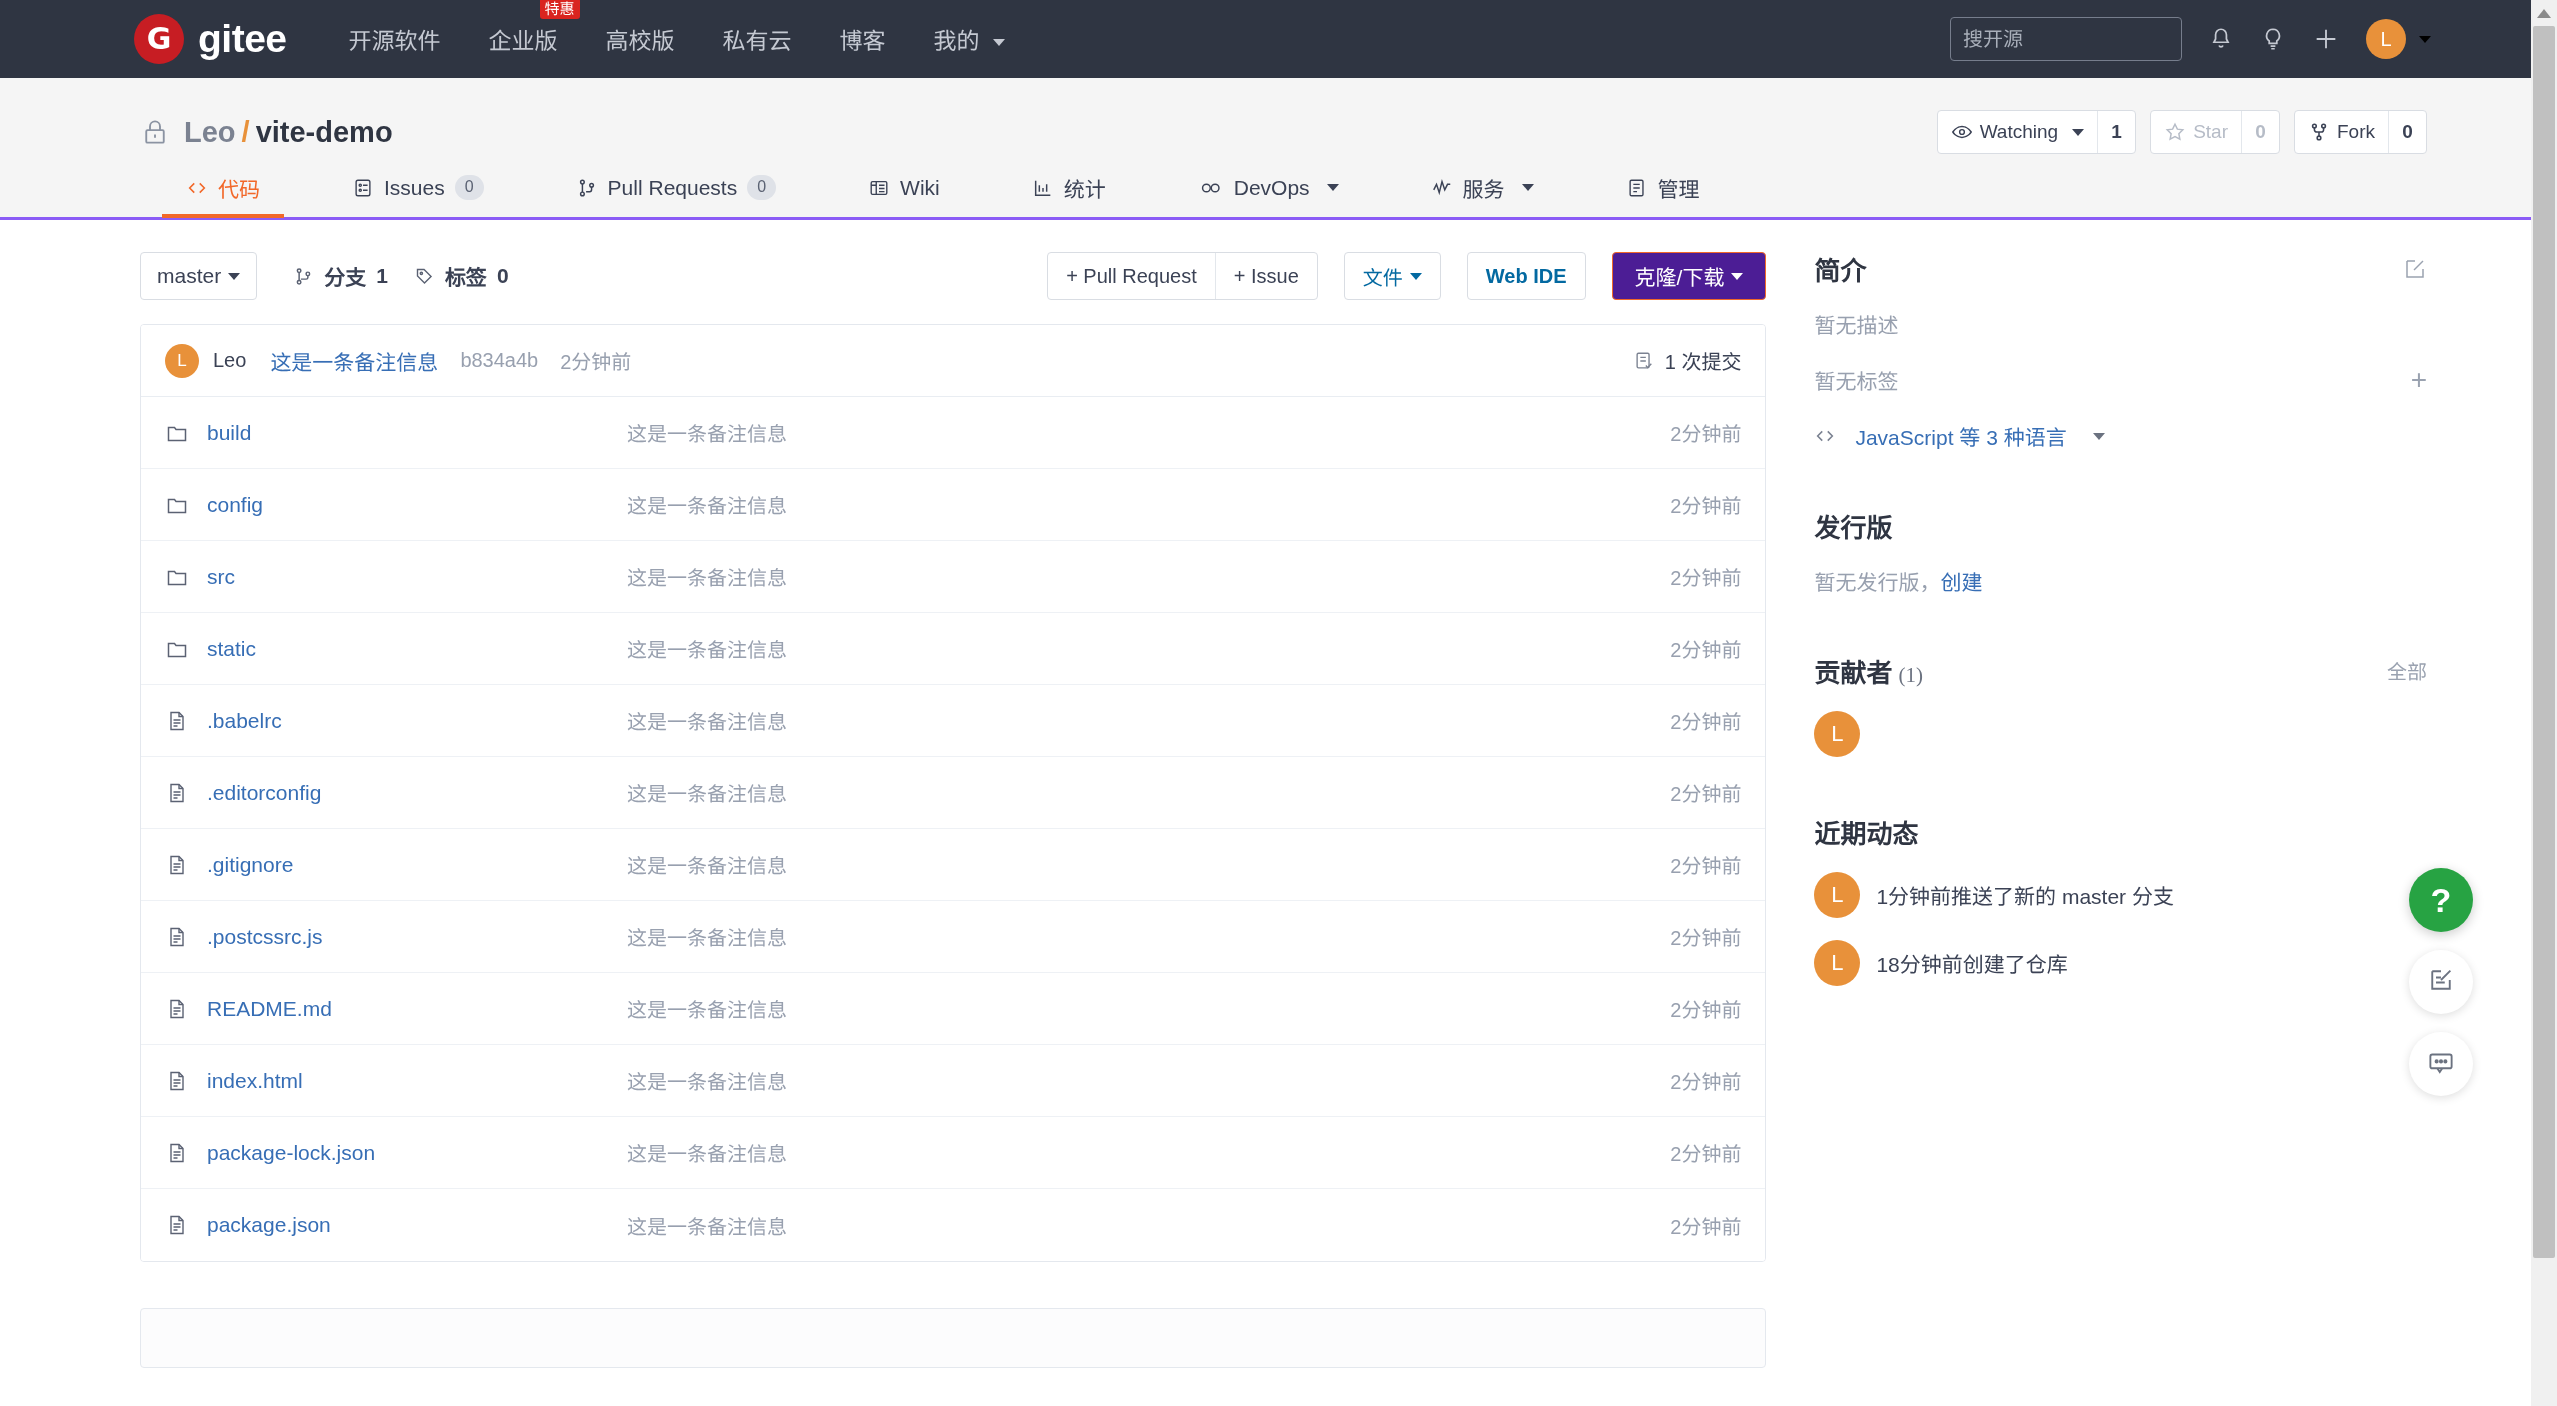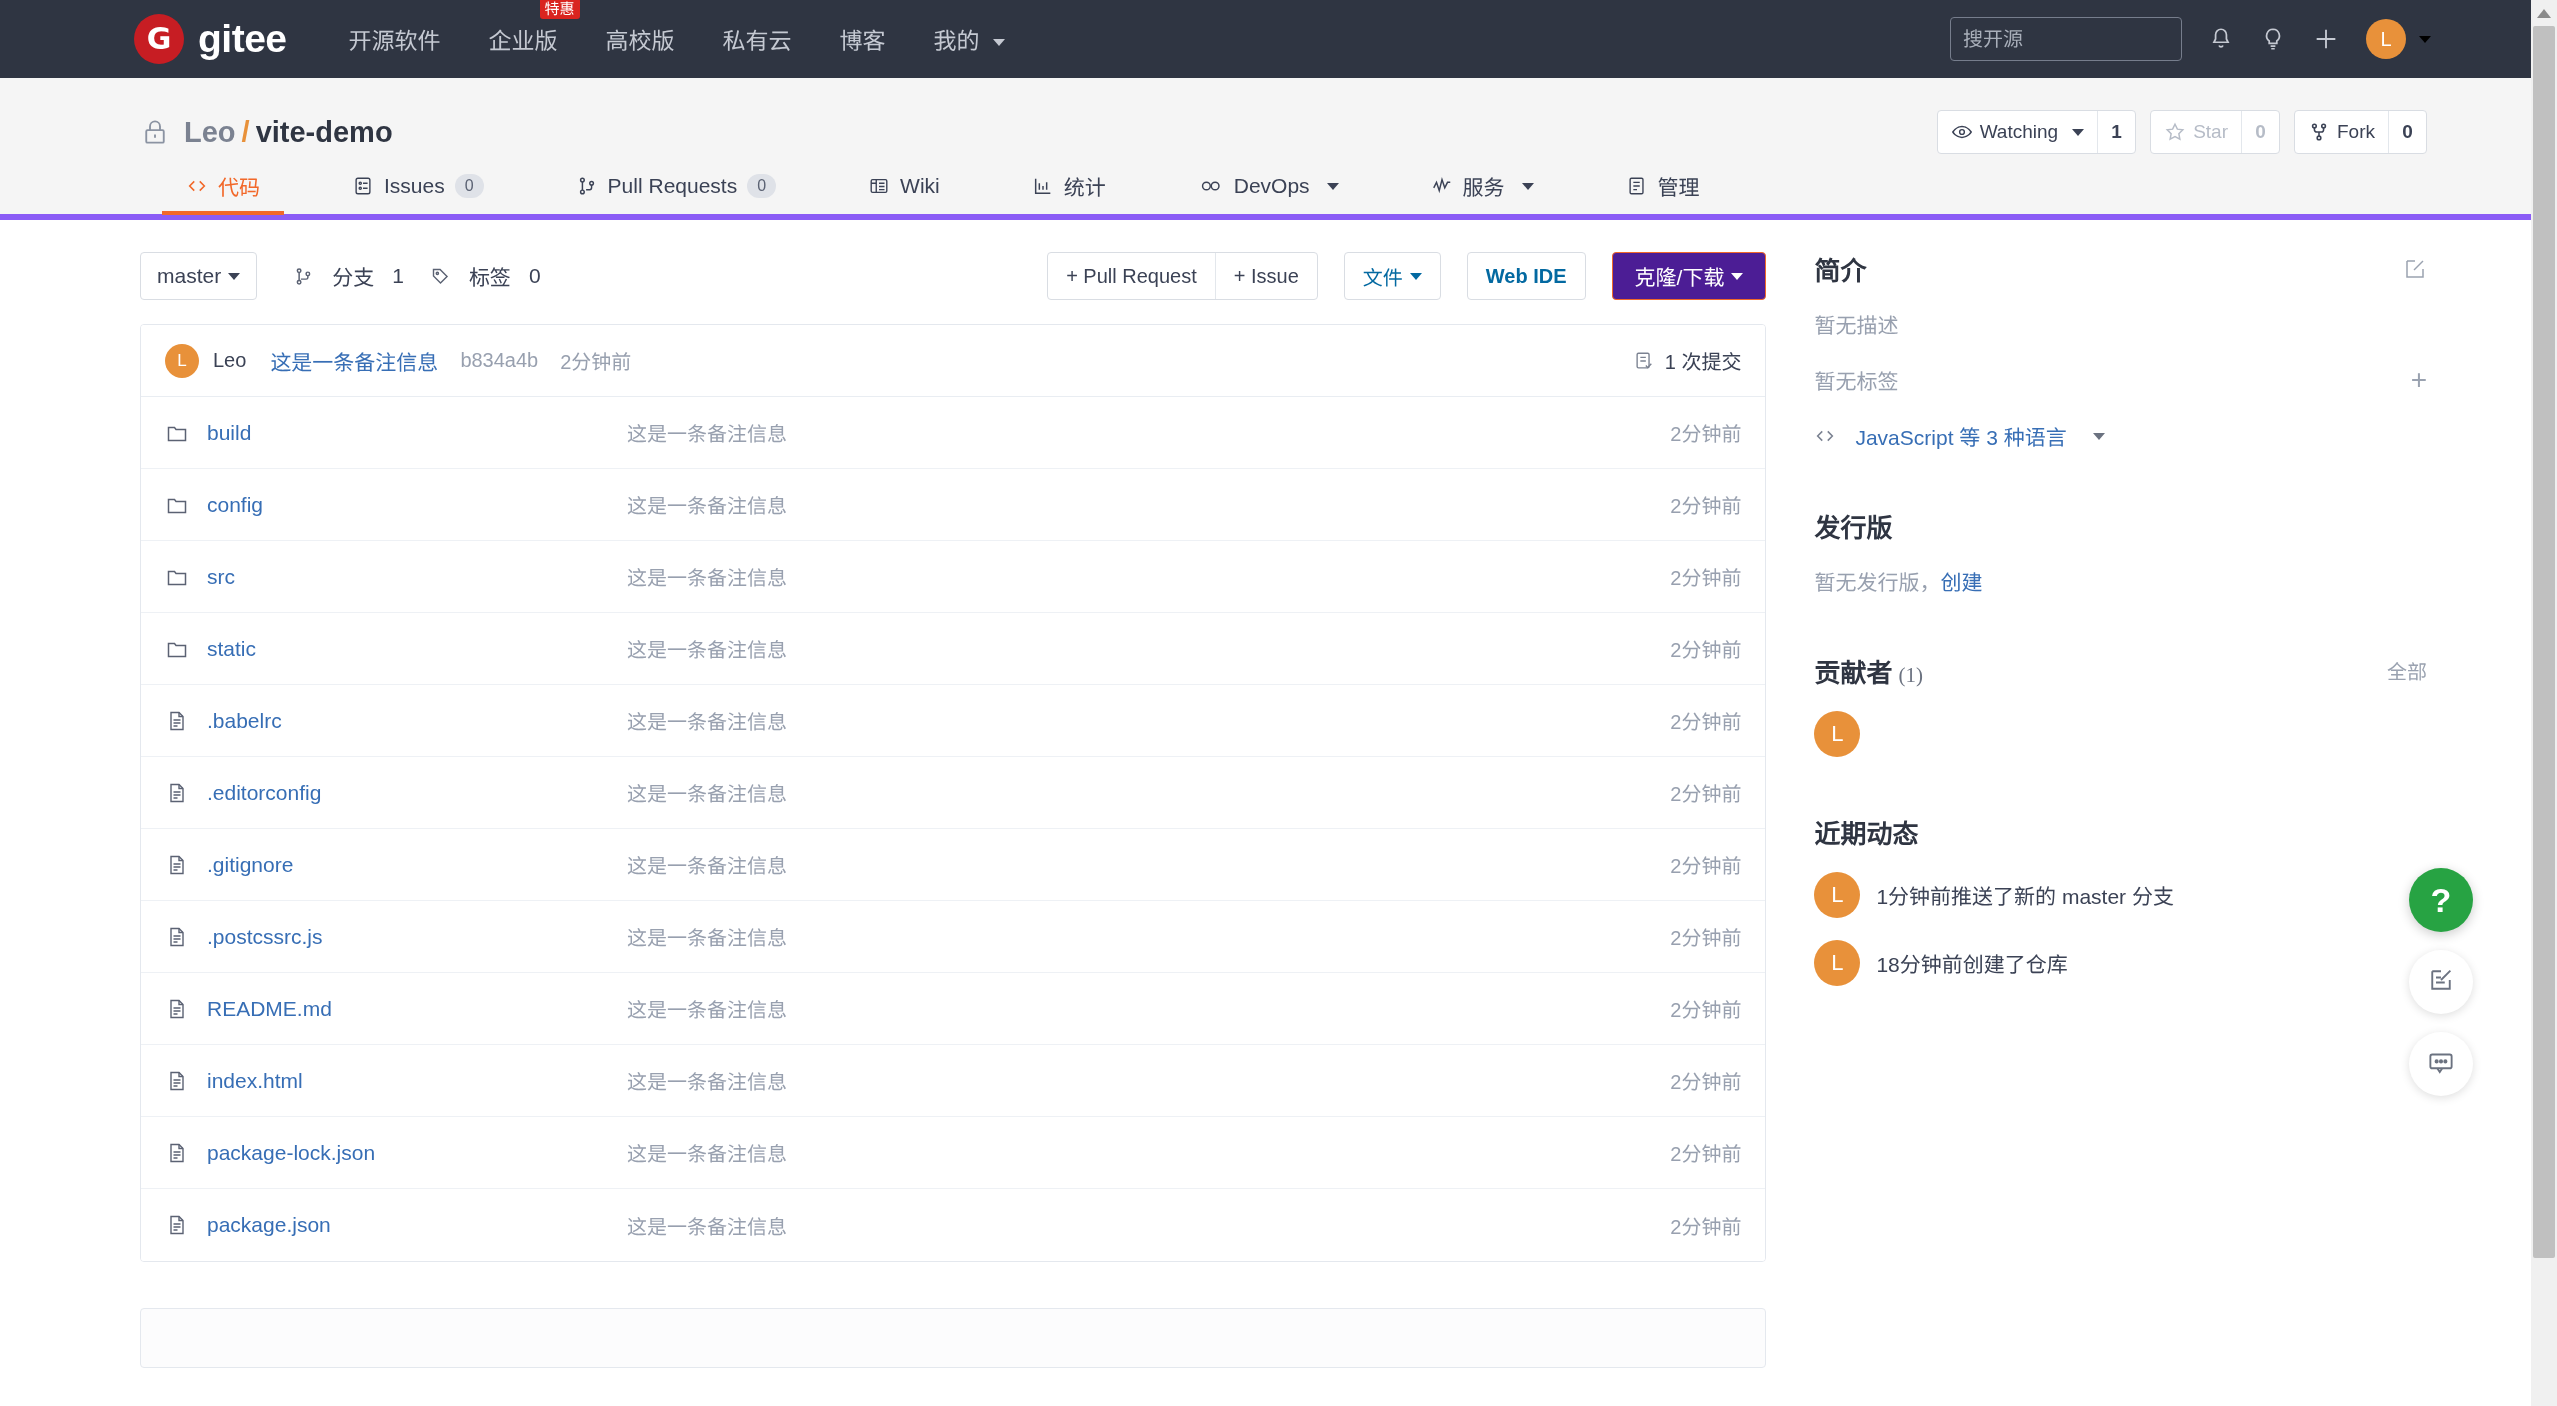--- a/index.html
+++ b/index.html
@@ -73,21 +73,21 @@
   .btn-group > span {
     display:flex; align-items:center; padding: 0 13px; font-size:19px; color:#3b4255; cursor:pointer;
     gap:7px;
   }
   .btn-group > span + span { border-left:1px solid #e3e7ec; font-weight:700; justify-content:center; min-width:38px; }
   .btn-group.muted > span { color:#b6bcc7; }
   .btn-group.muted > span + span { color:#b6bcc7; }
 
   
   .tabs {
-    display:flex; padding: 0 0 0 140px; border-bottom: 6px solid #8b5cf6;
+    display:flex; padding: 0 0 0 140px; border-bottom: 3px solid #8b5cf6;
     background:#f5f5f5; height: 62px; align-items: stretch;
   }
   .tab {
     display:flex; align-items:center; gap: 10px; padding: 0 46px; font-size: 21px;
     color:#3b4255; cursor:pointer; position:relative; white-space:nowrap;
   }
   .tab.active { color:#f26829; }
   .tab.active::after {
     content:""; position:absolute; left:22px; right:22px; bottom:-1px; height:4px; background:#f26829;
   }
@@ -100,21 +100,21 @@
   .main-col { width: 1678px; padding-top: 30px; }
   .side-col { width: 680px; padding: 30px 0 0 48px; }
 
   
   .toolbar { display:flex; align-items:center; height: 52px; margin-bottom: 22px; }
   .branch-select {
     border:1px solid #d9dde3; border-radius:4px; background:#fff; height:48px;
     display:flex; align-items:center; padding: 0 16px; font-size:21px; color:#3b4255; cursor:pointer;
   }
   .branch-meta { display:flex; align-items:center; gap:26px; margin-left: 36px; font-size:21px; color:#3b4255; }
-  .branch-meta .bm { display:flex; align-items:center; gap:18px; cursor:pointer; }
+  .branch-meta .bm { display:flex; align-items:center; gap:10px; cursor:pointer;font-weight:bold; }
   .toolbar-right { margin-left:auto; display:flex; align-items:center; gap:26px; }
   .btn {
     border:1px solid #d9dde3; background:#fff; border-radius:4px; height:48px;
     display:flex; align-items:center; padding: 0 18px; font-size:20px; color:#0369a1; cursor:pointer;
     white-space:nowrap;
   }
   .btn.strong { font-weight:700; }
   .btn.primary { background:#4c1d95; border-color:#f26829; color:#fff; padding: 0 22px; font-size:21px; }
   .btn-split { display:flex; border:1px solid #d9dde3; border-radius:4px; overflow:hidden; background:#fff; height:48px; }
   .btn-split > span { display:flex; align-items:center; padding: 0 18px; font-size:20px; color:#3b4255; cursor:pointer; }

